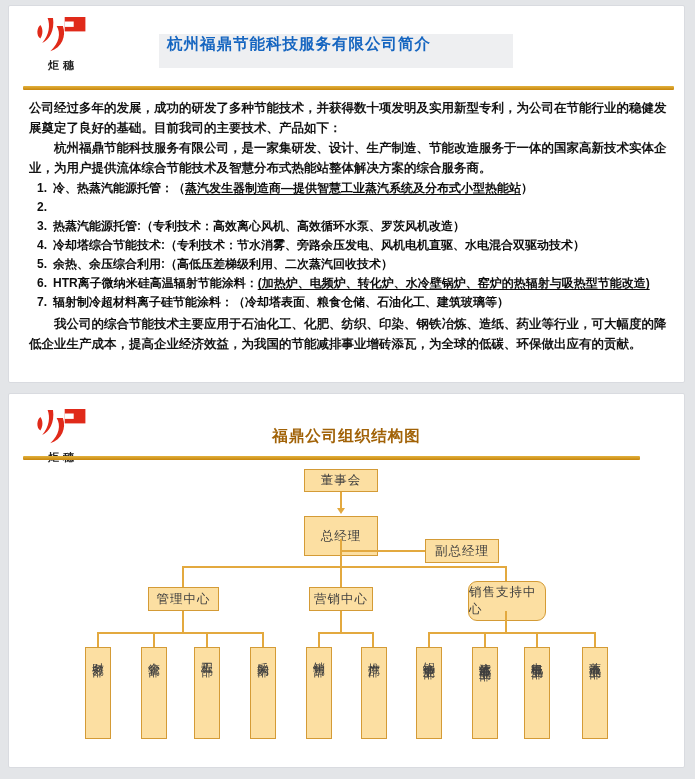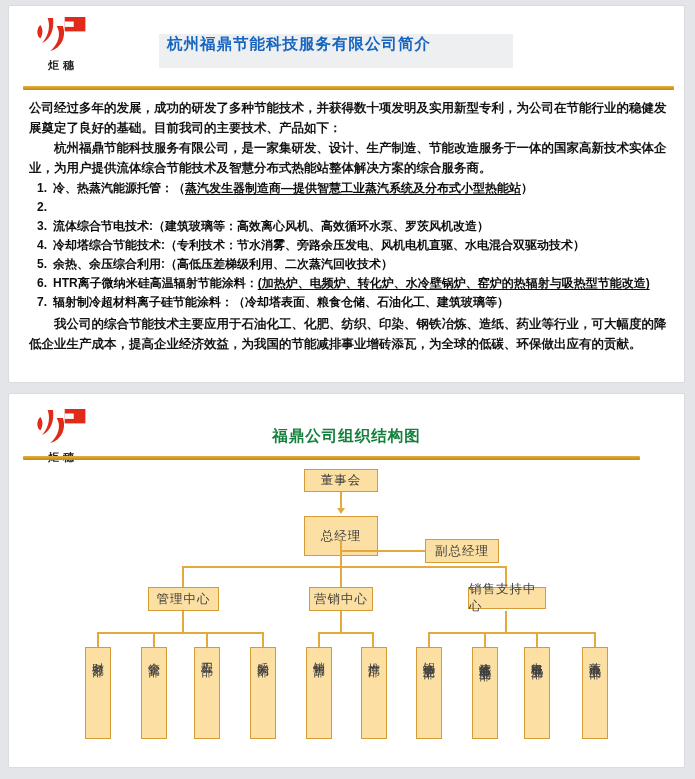--- a/index.html
+++ b/index.html
@@ -24,21 +24,21 @@
   
   .titlebar{
     position:absolute;left:150px;top:28px;width:354px;height:34px;
     background:#eeeff1;display:flex;
   }
   .titlebar .title-text{
     padding-left:8px;color:#1565C0;font-size:15.5px;font-weight:bold;letter-spacing:1px;
   }
   .title-centered{
     position:absolute;left:0;top:32px;width:100%;text-align:center;
-    color:#15803d;font-size:15.5px;font-weight:bold;letter-spacing:1px;
+    color:#a16207;font-size:15.5px;font-weight:bold;letter-spacing:1px;
   }
   .gold-rule{
     position:absolute;height:4px;
     background:linear-gradient(#e2b13c,#c8860d);
     border-radius:1px;
   }
   #rule1{left:14px;right:10px;top:80px;}
   #rule2{left:14px;right:44px;top:62px;}
 
   
@@ -98,21 +98,21 @@
     <div class="tech-list">
       <div class="tech-row">
         <span class="num">1.</span>
         <span><span>冷、热蒸汽能源托管：（</span><span class="u">蒸汽发生器制造商—提供智慧工业蒸汽系统及分布式小型热能站</span><span>）</span></span>
       </div>
       <div class="tech-row">
         <span class="num">2.</span>
       </div>
       <div class="tech-row">
         <span class="num">3.</span>
-        <span><span>流体综合节电技术:（建筑玻璃等：高效离心风机、高效循环水泵、罗茨风机改造）</span><span class="u"></span><span></span></span>
+        <span><span>热蒸汽能源托管:（专利技术：高效离心风机、高效循环水泵、罗茨风机改造）</span><span class="u"></span><span></span></span>
       </div>
       <div class="tech-row">
         <span class="num">4.</span>
         <span><span>冷却塔综合节能技术:（专利技术：节水消雾、旁路余压发电、风机电机直驱、水电混合双驱动技术）</span><span class="u"></span><span></span></span>
       </div>
       <div class="tech-row">
         <span class="num">5.</span>
         <span><span>余热、余压综合利用:（高低压差梯级利用、二次蒸汽回收技术）</span><span class="u"></span><span></span></span>
       </div>
       <div class="tech-row">
@@ -155,21 +155,21 @@
     <div class="vline" style="left:331px;top:145px;height:48px;"></div>
     <div class="hline" style="left:332px;top:156px;width:84px;"></div>
     <div class="onode" style="left:416px;top:145px;width:74px;height:24px;">副总经理</div>
 
     <div class="hline" style="left:173px;top:172px;width:325px;"></div>
     <div class="vline" style="left:173px;top:172px;height:21px;"></div>
     <div class="vline" style="left:496px;top:172px;height:21px;"></div>
 
     <div class="onode" style="left:139px;top:193px;width:71px;height:24px;">管理中心</div>
     <div class="onode" style="left:300px;top:193px;width:64px;height:24px;">营销中心</div>
-    <div class="onode" style="left:459px;top:193px;width:78px;height:22px;">销售支持中心</div>
+    <div class="onode" style="left:459px;top:187px;width:78px;height:40px;border-radius:9px;">销售支持中心</div>
 
     <div class="vline" style="left:173px;top:217px;height:21px;"></div>
     <div class="hline" style="left:88px;top:238px;width:167px;"></div>
     <div class="vline" style="left:88px;top:238px;height:15px;"></div>
     <div class="vline" style="left:144px;top:238px;height:15px;"></div>
     <div class="vline" style="left:197px;top:238px;height:15px;"></div>
     <div class="vline" style="left:253px;top:238px;height:15px;"></div>
 
     <div class="vline" style="left:331px;top:217px;height:21px;"></div>
     <div class="hline" style="left:309px;top:238px;width:56px;"></div>

